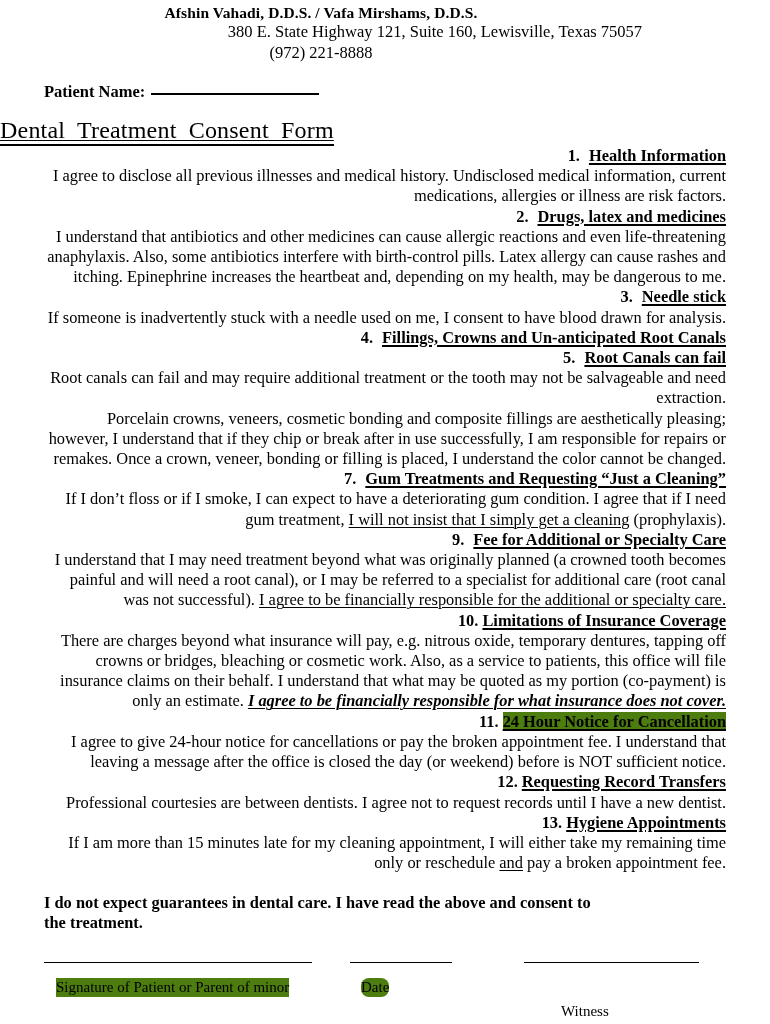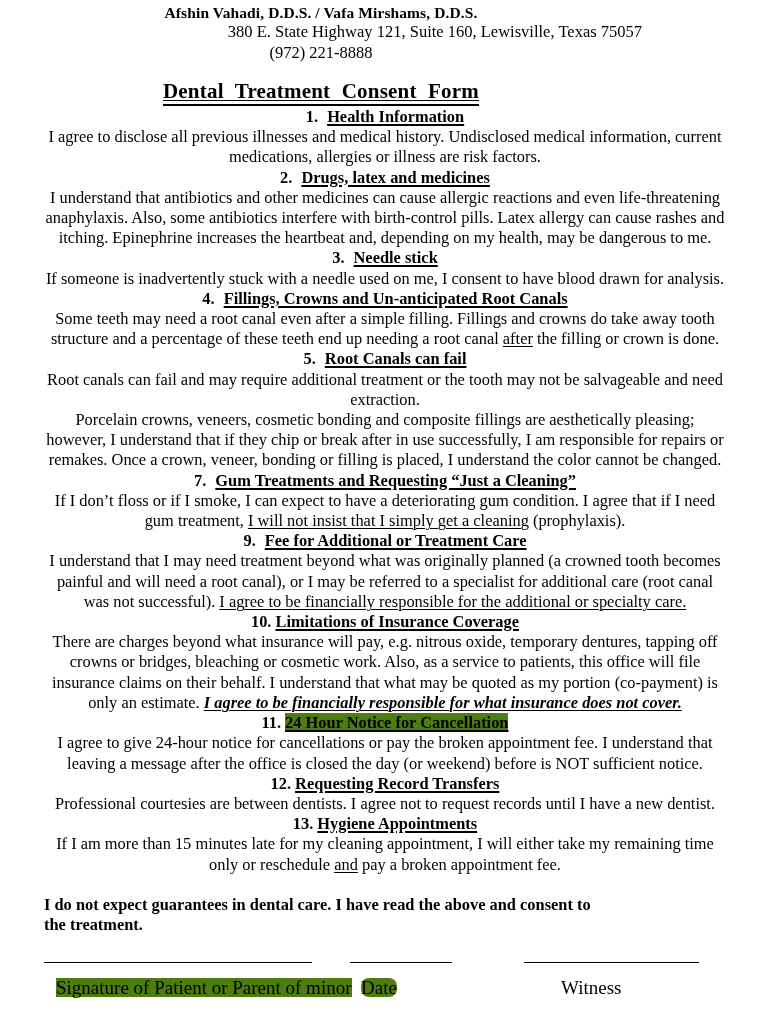--- a/index.html
+++ b/index.html
@@ -60,41 +60,40 @@
     display: inline-block;
     width: 168px;
     border-bottom: 2px solid #000;
     margin-left: 6px;
     vertical-align: 2px;
     height: 14px;
   }
 
   
   .doc-title {
-    text-align: center;
-    font-weight: bold;
-    font-size: 21px;
+    font-weight: normal;
+    font-size: 24px;
     line-height: 24px;
     margin-top: 16px;
     margin-bottom: 4px;
     letter-spacing: 0.2px;
   }
   .doc-title .u {
     border-bottom: 2px solid #000;
     padding-bottom: 1px;
     word-spacing: 6px;
   }
 
   
   .body-block {
     margin: 0 44px 0 44px;
     width: 682px;
     font-size: 16.4px;
     line-height: 20.2px;
-    text-align: center;
+    text-align: right;
   }
   .sec-head {
     font-weight: bold;
     font-size: 16.4px;
     line-height: 20.2px;
     white-space: nowrap;
   }
   .sec-num {
     font-weight: bold;
   }
@@ -150,61 +149,63 @@
     border-bottom: 1.6px solid #000;
     height: 0;
   }
   .sig-rule.r1 { left: 0px;   width: 268px; }
   .sig-rule.r2 { left: 306px; width: 102px; }
   .sig-rule.r3 { left: 480px; width: 175px; }
 
   .sig-labels {
     position: relative;
     height: 22px;
-    font-size: 19px;
+    font-size: 15px;
     line-height: 19px;
   }
   .sig-label {
     position: absolute;
     top: 2px;
     white-space: nowrap;
   }
   .sig-label.l1 { left: 12px; }
   .sig-label.l2 { left: 317px; border-radius: 8px; }
-  .sig-label.l3 { left: 517px; }
+  .sig-label.l3 { left: 517px; margin-top: 24px; }
 </style>
 </head>
 <body>
 
 <div class="page">
 
   <div class="letterhead">
     <div class="practice-names">Afshin Vahadi, D.D.S. / Vafa Mirshams, D.D.S.</div>
     <div class="address-line">380 E. State Highway 121, Suite 160, Lewisville, Texas  75057</div>
     <div class="phone-line">(972) 221-8888</div>
   </div>
 
+  <div class="patient-row">
+    <span class="patient-label">Patient Name</span><span class="patient-colon">:</span><span class="patient-blank"></span>
+  </div>
 
   <div class="doc-title"><span class="u">Dental  Treatment  Consent  Form</span></div>
 
   <div class="body-block" id="sections-container">
       <div class="sec-head"><span class="sec-num">1.</span><span class="sec-gap-wide"></span><span class="sec-title-u">Health Information</span></div>
       <div class="sec-body"><span>I agree to disclose all previous illnesses and medical history.  Undisclosed medical information, current medications, allergies or illness are risk factors.</span></div>
       <div class="sec-head"><span class="sec-num">2.</span><span class="sec-gap-wide"></span><span class="sec-title-u">Drugs, latex and medicines</span></div>
       <div class="sec-body"><span> I understand that antibiotics and other medicines can cause allergic reactions and even life-threatening anaphylaxis.  Also, some antibiotics interfere with birth-control pills.  Latex allergy can cause rashes and itching.  Epinephrine increases the heartbeat and, depending on my health, may be dangerous to me.</span></div>
       <div class="sec-head"><span class="sec-num">3.</span><span class="sec-gap-wide"></span><span class="sec-title-u">Needle stick</span></div>
       <div class="sec-body"><span>If someone is inadvertently stuck with a needle used on me, I consent to have blood drawn for analysis.</span></div>
       <div class="sec-head"><span class="sec-num">4.</span><span class="sec-gap-wide"></span><span class="sec-title-u">Fillings, Crowns and Un-anticipated Root Canals</span></div>
-      <div class="sec-body"><span>Some teeth may need a root canal even after a simple filling.  Fillings and crowns do take away tooth structure and a percentage of these teeth end up needing a root canal </span><span class="u">after</span><span> the filling or crown is done.</span></div>
       <div class="sec-head"><span class="sec-num">5.</span><span class="sec-gap-wide"></span><span class="sec-title-u">Root Canals can fail</span></div>
       <div class="sec-body"><span>Root canals can fail and may require additional treatment or the tooth may not be salvageable and need extraction.</span></div>
       <div class="sec-body"><span>Porcelain crowns, veneers, cosmetic bonding and composite fillings are aesthetically pleasing;  however, I understand that if they chip or break after in use successfully, I am responsible for repairs or remakes.  Once a crown, veneer, bonding or filling is placed, I understand the color cannot be changed.</span></div>
       <div class="sec-head"><span class="sec-num">7.</span><span class="sec-gap-wide"></span><span class="sec-title-u">Gum Treatments and Requesting “Just a Cleaning”</span></div>
       <div class="sec-body"><span>If I don’t floss or if I smoke, I can expect to have a deteriorating gum condition.  I agree that if I need gum treatment, </span><span class="u">I will not insist that I simply get a cleaning</span><span> (prophylaxis).</span></div>
-      <div class="sec-head"><span class="sec-num">9.</span><span class="sec-gap-wide"></span><span class="sec-title-u">Fee for Additional or Treatment Care</span></div>
+      <div class="sec-head"><span class="sec-num">9.</span><span class="sec-gap-wide"></span><span class="sec-title-u">Fee for Additional or Specialty Care</span></div>
       <div class="sec-body"><span>I understand that I may need treatment beyond what was originally planned (a crowned tooth becomes painful and will need a root canal), or I may be referred to a specialist for additional care (root canal was not successful).  </span><span class="u">I agree to be financially responsible for the additional or specialty care.</span></div>
       <div class="sec-head"><span class="sec-num">10.</span><span class="sec-gap-narrow"></span><span class="sec-title-u">Limitations of Insurance Coverage</span></div>
       <div class="sec-body"><span>There are charges beyond what insurance will pay, e.g. nitrous oxide, temporary dentures, tapping off crowns or bridges, bleaching or cosmetic work.  Also, as a service to patients, this office will file insurance claims on their behalf.  I understand that what may be quoted as my portion (co-payment) is only an estimate.  </span><span class="bi-u">I agree to be financially responsible for what insurance does not cover.</span></div>
       <div class="sec-head"><span class="sec-num">11.</span><span class="sec-gap-narrow"></span><span class="sec-title-u hl">24 Hour Notice for Cancellation</span></div>
       <div class="sec-body"><span>I agree to give 24-hour notice for cancellations or pay the broken appointment fee.  I understand that leaving a message after the office is closed the day (or weekend) before is NOT sufficient notice.</span></div>
       <div class="sec-head"><span class="sec-num">12.</span><span class="sec-gap-narrow"></span><span class="sec-title-u">Requesting Record Transfers</span></div>
       <div class="sec-body"><span>Professional courtesies are between dentists.  I agree not to request records until I have a new dentist.</span></div>
       <div class="sec-head"><span class="sec-num">13.</span><span class="sec-gap-narrow"></span><span class="sec-title-u">Hygiene Appointments</span></div>
       <div class="sec-body"><span>If I am more than 15 minutes late for my cleaning appointment, I will either take my remaining time only or reschedule </span><span class="u">and</span><span> pay a broken appointment fee.</span></div>
     </div>

